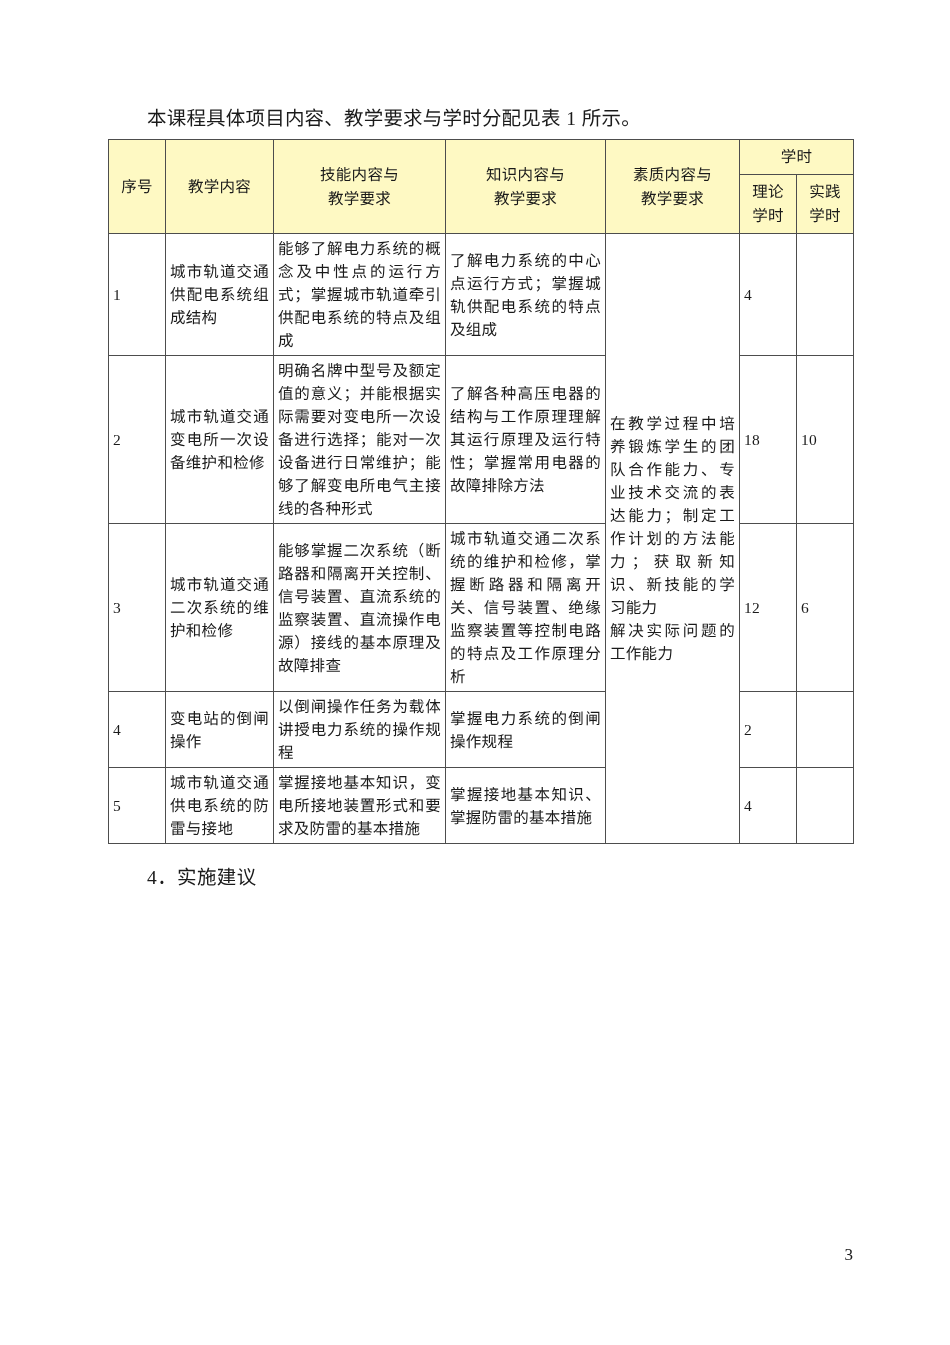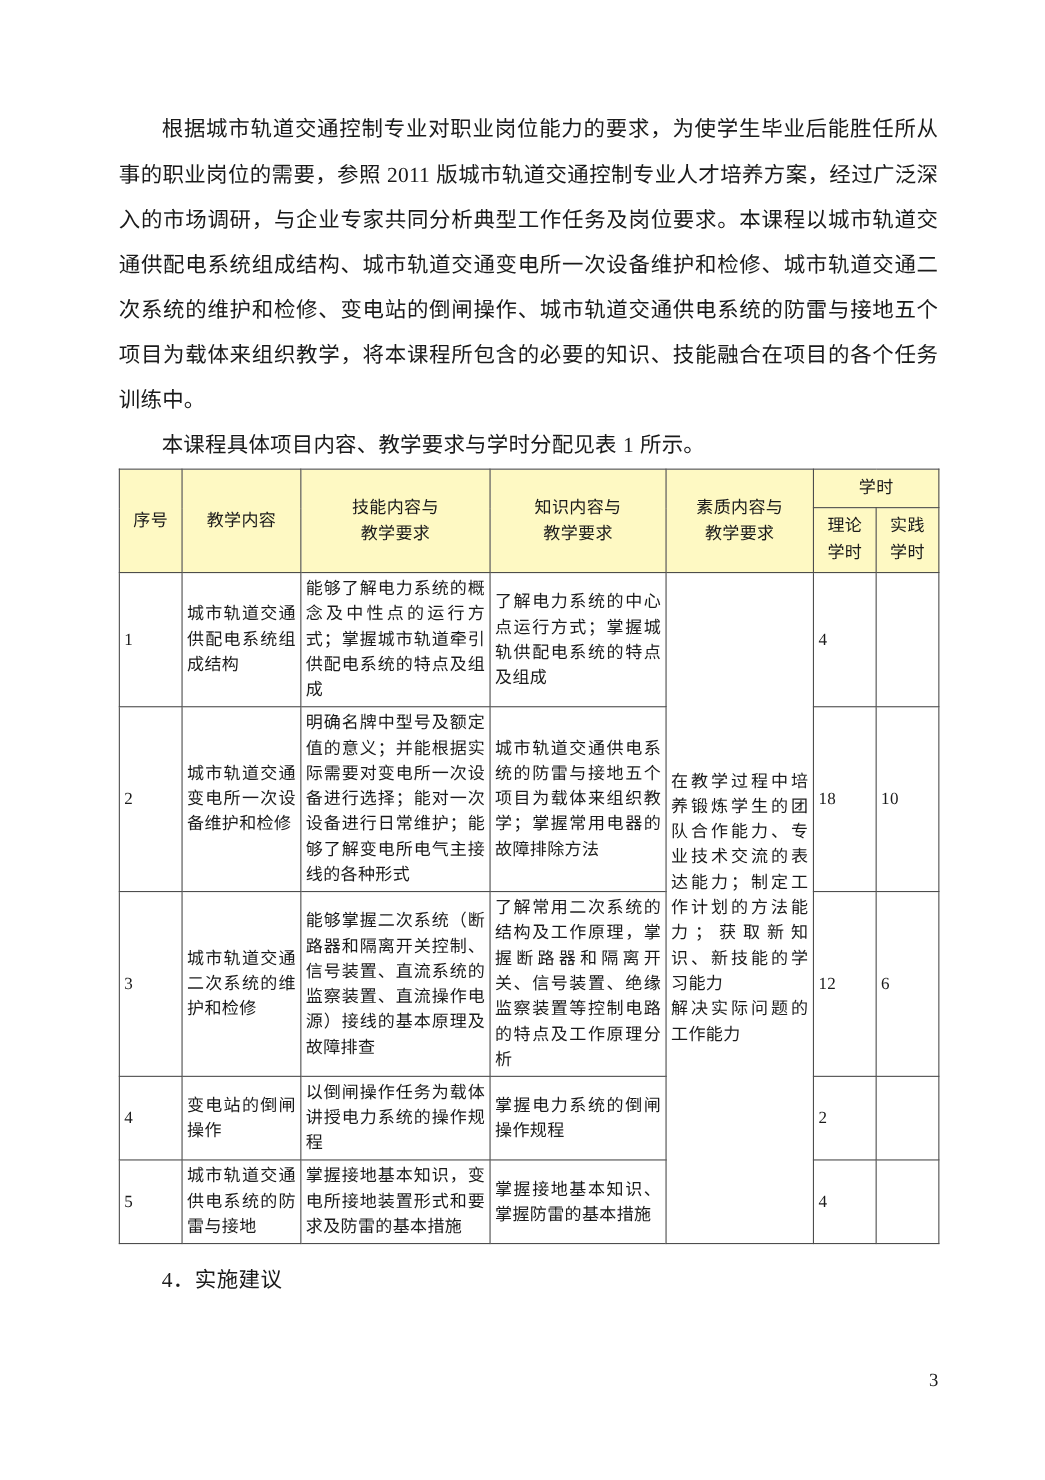--- a/index.html
+++ b/index.html
@@ -133,21 +133,20 @@
     font-family: "Liberation Serif", serif;
     color: #1a1a1a;
   }
 </style>
 </head>
 <body>
 
 <div class="page">
   <div class="content">
 
-    <p class="para">根据城市轨道交通控制专业对职业岗位能力的要求，为使学生毕业后能胜任所从事的职业岗位的需要，参照 2011 版城市轨道交通控制专业人才培养方案，经过广泛深入的市场调研，与企业专家共同分析典型工作任务及岗位要求。本课程以城市轨道交通供配电系统组成结构、城市轨道交通变电所一次设备维护和检修、城市轨道交通二次系统的维护和检修、变电站的倒闸操作、城市轨道交通供电系统的防雷与接地五个项目为载体来组织教学，将本课程所包含的必要的知识、技能融合在项目的各个任务训练中。</p>
     <p class="para tight">本课程具体项目内容、教学要求与学时分配见表 1 所示。</p>
 
 
     <table class="content-table">
       <colgroup>
         <col class="c-seq">
         <col class="c-teach">
         <col class="c-skill">
         <col class="c-knowledge">
         <col class="c-quality">
@@ -193,29 +192,29 @@
             <div>在教学过程中培养锻炼学生的团队合作能力、专业技术交流的表达能力；制定工作计划的方法能力；获取新知识、新技能的学习能力</div>
             <div>解决实际问题的工作能力</div>
           </td>
           <td class="hours">4</td>
           <td class="hours"></td>
         </tr>
         <tr>
           <td class="seq">2</td>
           <td class="teach-name">城市轨道交通变电所一次设备维护和检修</td>
           <td class="skill">明确名牌中型号及额定值的意义；并能根据实际需要对变电所一次设备进行选择；能对一次设备进行日常维护；能够了解变电所电气主接线的各种形式</td>
-          <td class="knowledge">城市轨道交通供电系统的防雷与接地五个项目为载体来组织教学；掌握常用电器的故障排除方法</td>
+          <td class="knowledge">了解各种高压电器的结构与工作原理理解其运行原理及运行特性；掌握常用电器的故障排除方法</td>
           <td class="hours">18</td>
           <td class="hours">10</td>
         </tr>
         <tr>
           <td class="seq">3</td>
           <td class="teach-name">城市轨道交通二次系统的维护和检修</td>
           <td class="skill">能够掌握二次系统（断路器和隔离开关控制、信号装置、直流系统的监察装置、直流操作电源）接线的基本原理及故障排查</td>
-          <td class="knowledge">了解常用二次系统的结构及工作原理，掌握断路器和隔离开关、信号装置、绝缘监察装置等控制电路的特点及工作原理分析</td>
+          <td class="knowledge">城市轨道交通二次系统的维护和检修，掌握断路器和隔离开关、信号装置、绝缘监察装置等控制电路的特点及工作原理分析</td>
           <td class="hours">12</td>
           <td class="hours">6</td>
         </tr>
         <tr>
           <td class="seq">4</td>
           <td class="teach-name">变电站的倒闸操作</td>
           <td class="skill">以倒闸操作任务为载体讲授电力系统的操作规程</td>
           <td class="knowledge">掌握电力系统的倒闸操作规程</td>
           <td class="hours">2</td>
           <td class="hours"></td>

